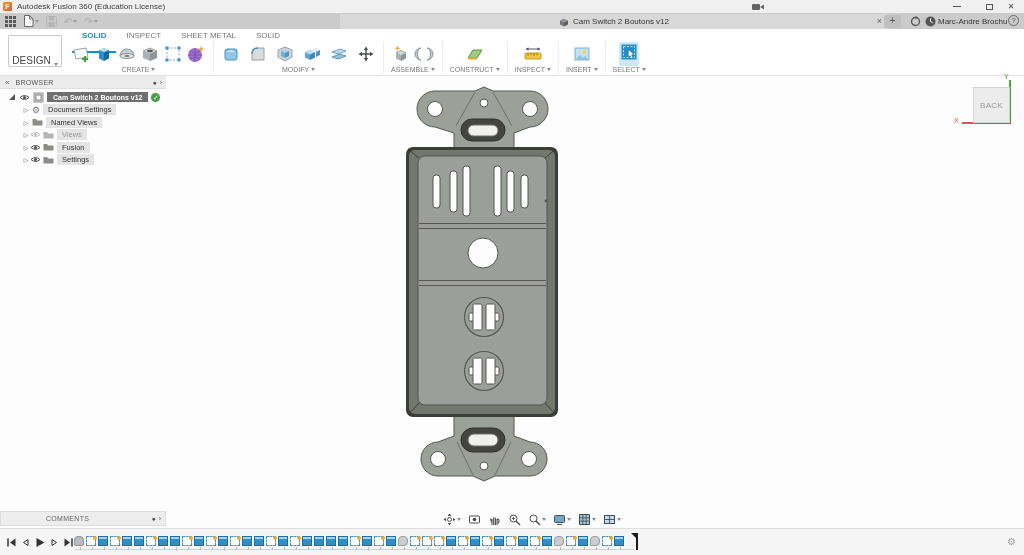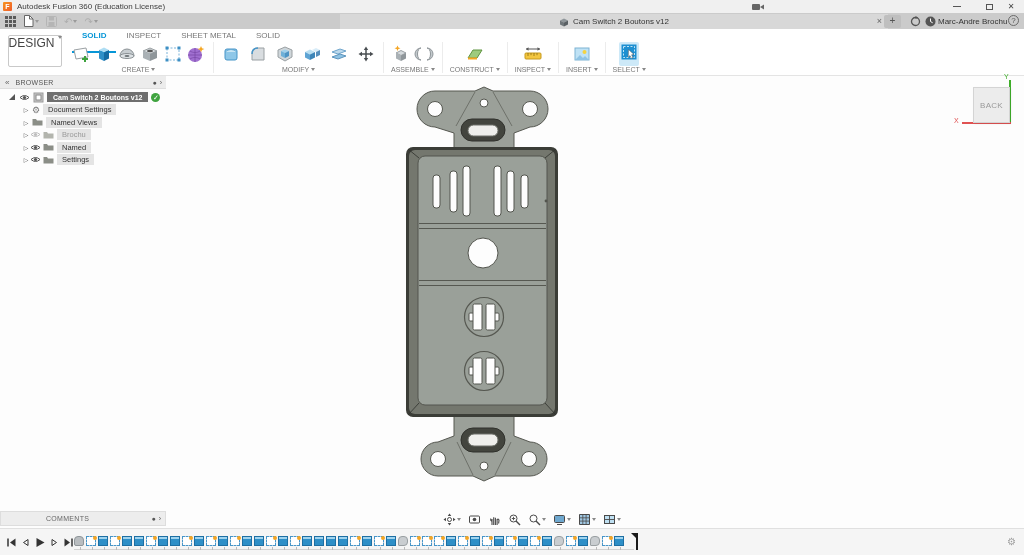--- a/index.html
+++ b/index.html
@@ -23,21 +23,21 @@
   .glyph-dim { color:#aeaeae; font-size:10px; line-height:11px; }
   .doc-tab { position:absolute; left:340px; top:1px; width:548px; height:15px; background:#d8d8d8; display:flex; align-items:center; justify-content:center; gap:4px; font-size:8px; color:#333; }
   .doc-tab-close { position:absolute; right:6px; top:1px; font-size:9px; color:#666; line-height:13px; }
   .new-tab-btn { position:absolute; left:884px; top:2px; width:17px; height:13px; background:#bfbfbf; color:#555; font-size:10px; text-align:center; line-height:12px; border-radius:2px; }
   .strip-icon { position:absolute; top:3px; }
   .user-name { position:absolute; left:938px; top:4px; font-size:8px; color:#333; }
   .help-circle { position:absolute; left:1008px; top:2px; width:11px; height:11px; border:1px solid #6a6a6a; border-radius:50%; color:#555; font-size:8px; text-align:center; line-height:10px; }
 
   
   .ribbon { position:absolute; top:29px; left:0; right:0; height:47px; background:#fff; border-bottom:1px solid #e4e4e4; }
-  .design-btn { position:absolute; left:8px; top:6px; width:54px; height:32px; background:#fff; border:1px solid #c9c9c9; border-radius:2px; display:flex; align-items:flex-start; justify-content:center; gap:3px; font-size:12px; color:#444; }
+  .design-btn { position:absolute; left:8px; top:6px; width:54px; height:32px; background:#fff; border:1px solid #c9c9c9; border-radius:2px; display:flex; align-items:flex-end; justify-content:center; gap:3px; font-size:10px; color:#444; }
   .ribbon-tabs { position:absolute; left:72px; top:0; display:flex; }
   .rtab { font-size:8px; color:#777; padding:2px 10px 11px; }
   .rtab.active { color:#0696d7; font-weight:bold; border-bottom:2px solid #0696d7; }
   .ribbon-groups { position:absolute; left:64px; top:13px; display:flex; }
   .rgroup { display:flex; flex-direction:column; align-items:center; padding:0 7px; }
   .rgroup + .rgroup { border-left:1px solid #ececec; }
   .ricons { display:flex; align-items:center; height:23px; gap:3px; }
   .ricons.wide { gap:7px; }
   .rlabel { font-size:7px; color:#777; display:flex; align-items:center; gap:2px; margin-top:1px; }
   .caret { width:0; height:0; border-left:2.5px solid transparent; border-right:2.5px solid transparent; border-top:3px solid #888; display:inline-block; }
@@ -388,33 +388,33 @@
 
     <div class="brow mlc">
       <span class="tree-caret">▷</span>
       <svg width="11" height="9">
           <path d="M1,4.5 Q5.5,.5 10,4.5 Q5.5,8.5 1,4.5z" fill="none" stroke="#bdbdbd"></path>
           <circle cx="5.5" cy="4.5" r="1.6" fill="#bdbdbd"></circle>
         </svg>
       <svg width="11" height="8" style="margin-left:2px;">
           <path d="M.5,1 h3.5 l1,1.5 h5.5 v5 h-10z" fill="#b3b5ae"></path>
         </svg>
-      <span class="pill pill-dim">Brochu</span>
+      <span class="pill pill-dim">Views</span>
     </div>
 
     <div class="brow mlc">
       <span class="tree-caret">▷</span>
       <svg width="11" height="9">
           <path d="M1,4.5 Q5.5,.5 10,4.5 Q5.5,8.5 1,4.5z" fill="none" stroke="#555"></path>
           <circle cx="5.5" cy="4.5" r="1.6" fill="#555"></circle>
         </svg>
       <svg width="11" height="8" style="margin-left:2px;">
           <path d="M.5,1 h3.5 l1,1.5 h5.5 v5 h-10z" fill="#8b8e87"></path>
         </svg>
-      <span class="pill">Named</span>
+      <span class="pill">Fusion</span>
     </div>
 
     <div class="brow mlc">
       <span class="tree-caret">▷</span>
       <svg width="11" height="9">
           <path d="M1,4.5 Q5.5,.5 10,4.5 Q5.5,8.5 1,4.5z" fill="none" stroke="#555"></path>
           <circle cx="5.5" cy="4.5" r="1.6" fill="#555"></circle>
         </svg>
       <svg width="11" height="8" style="margin-left:2px;">
           <path d="M.5,1 h3.5 l1,1.5 h5.5 v5 h-10z" fill="#8b8e87"></path>

